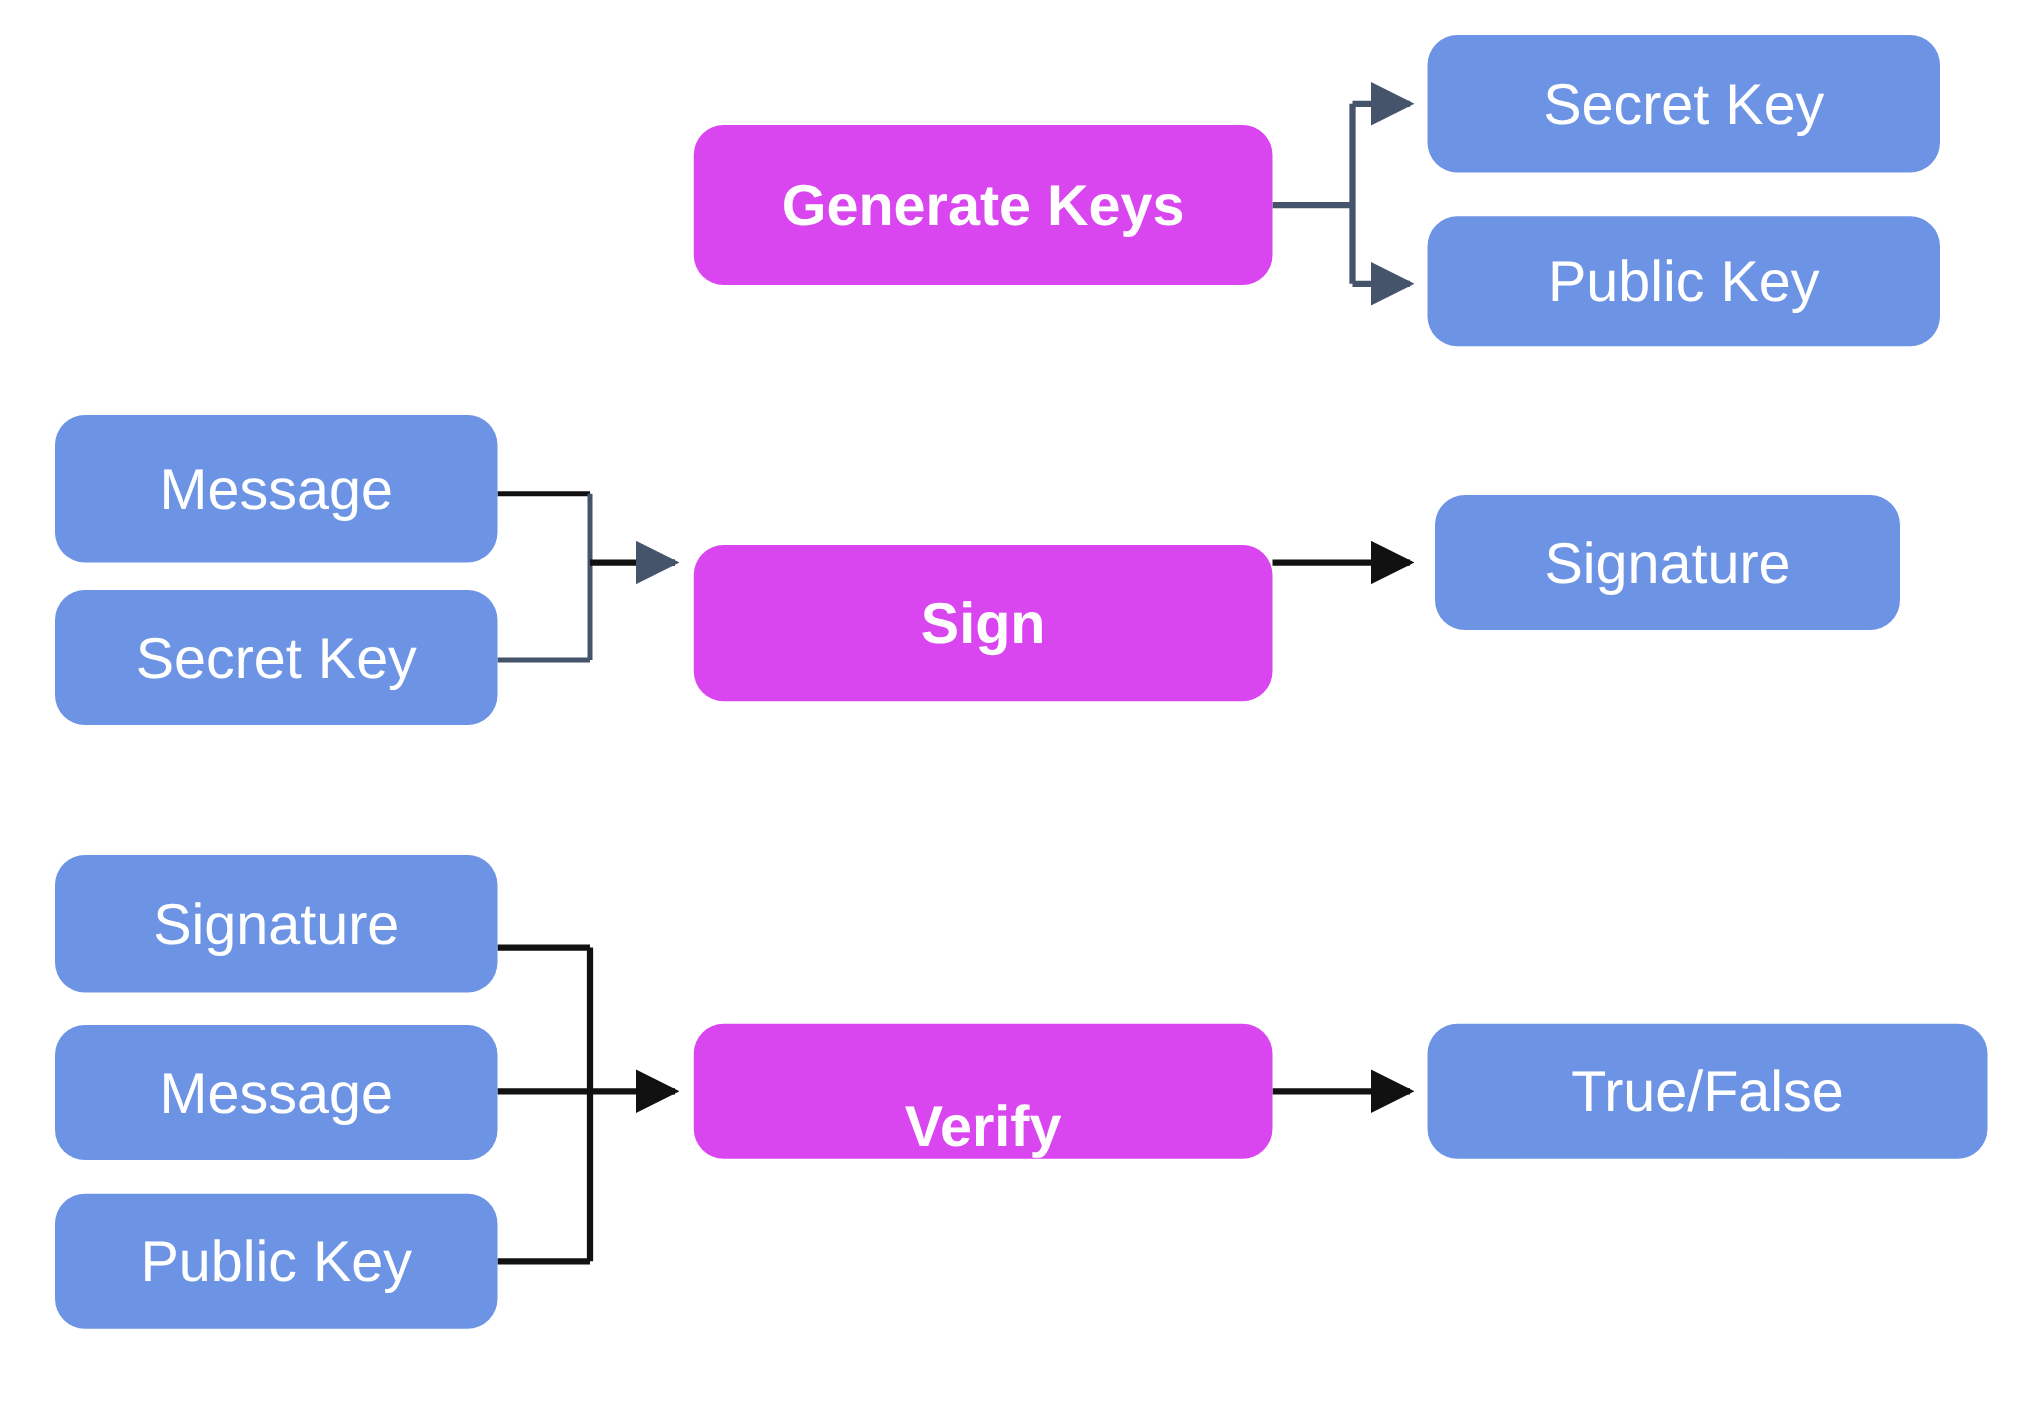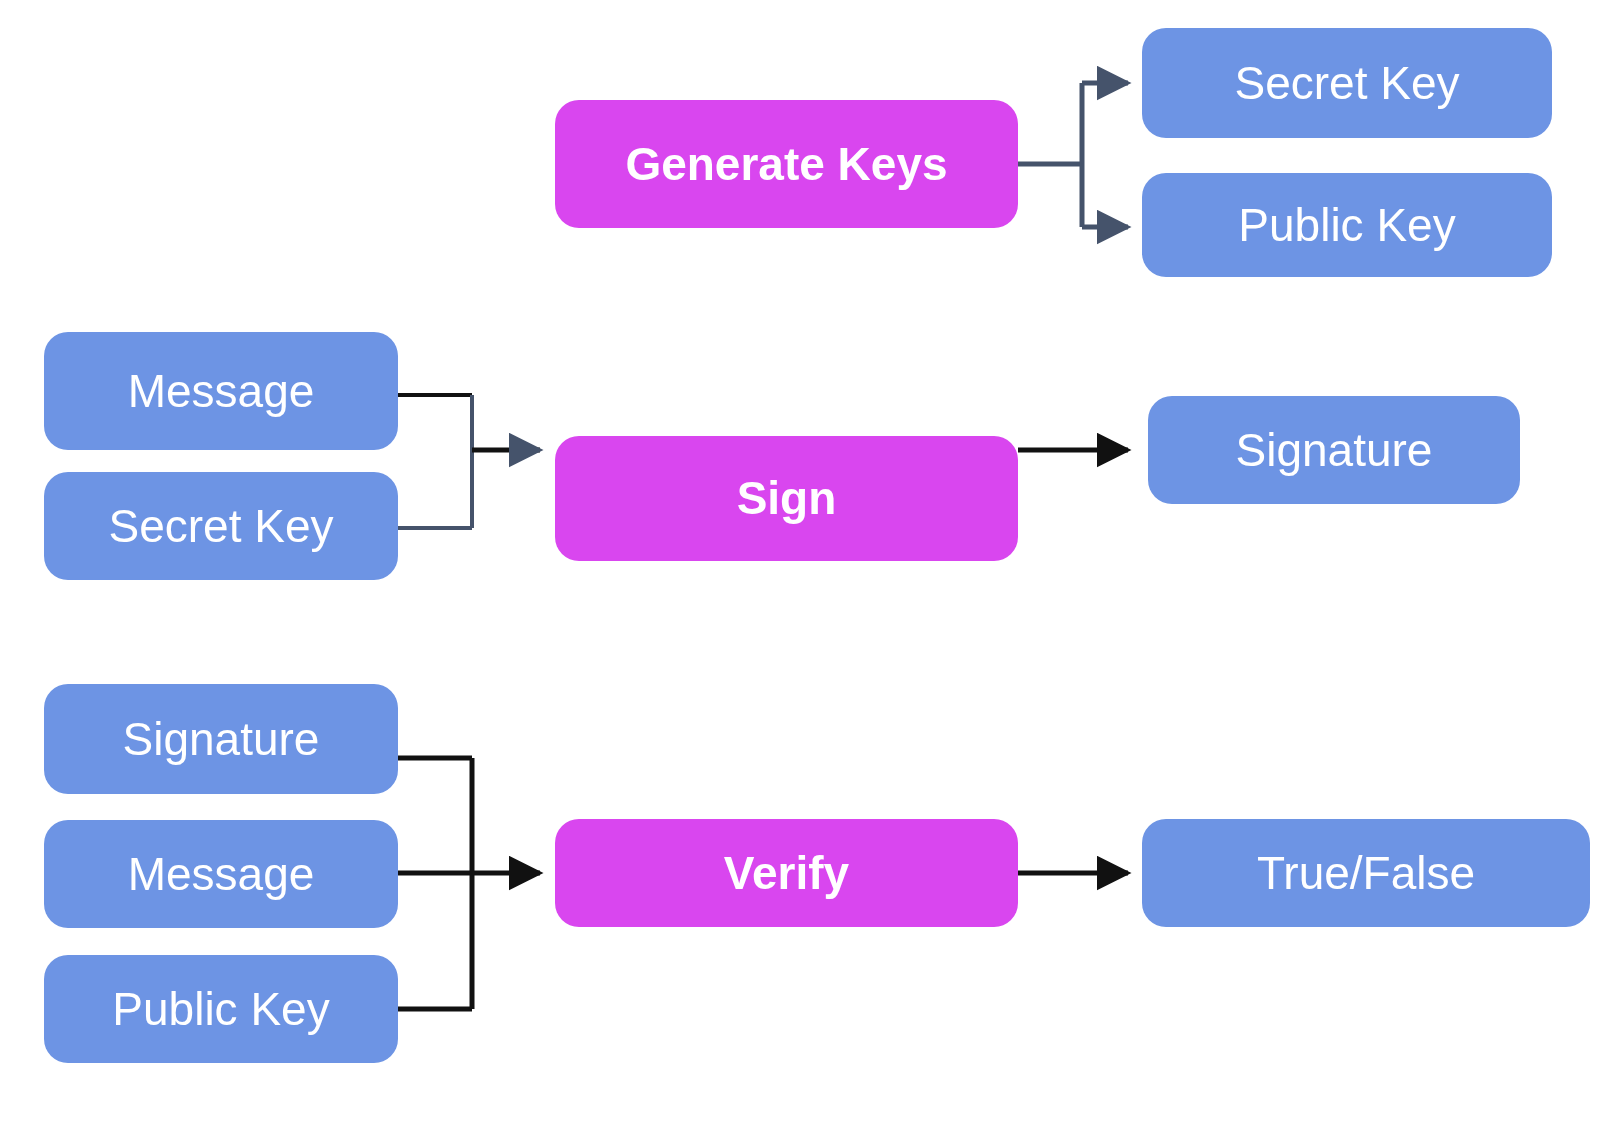--- a/index.html
+++ b/index.html
@@ -129,21 +129,21 @@
   </div>
 
   <div class="node data" style="left:44px; top:820px; width:354px; height:108px;">
     <span>Message</span>
   </div>
 
   <div class="node data" style="left:44px; top:955px; width:354px; height:108px;">
     <span>Public Key</span>
   </div>
 
-  <div class="node process" style="left:555px; top:819px; width:463px; height:108px;">
+  <div class="node process" style="left:555px; top:819px; width:463px; height:108px;align-items:flex-end;">
     <span>Verify</span>
   </div>
 
   <div class="node data" style="left:1142px; top:819px; width:448px; height:108px;">
     <span>True/False</span>
   </div>
 
 </div>
 
 </body></html>

